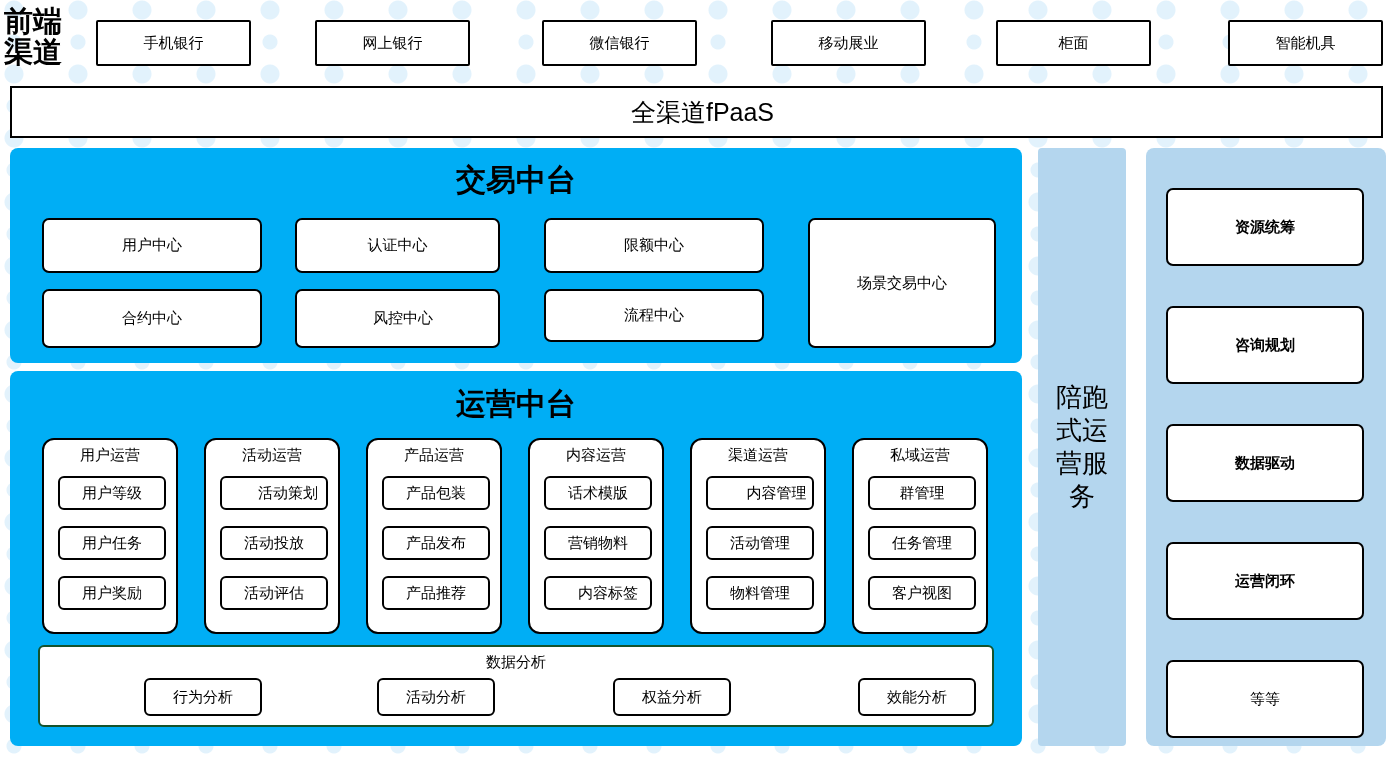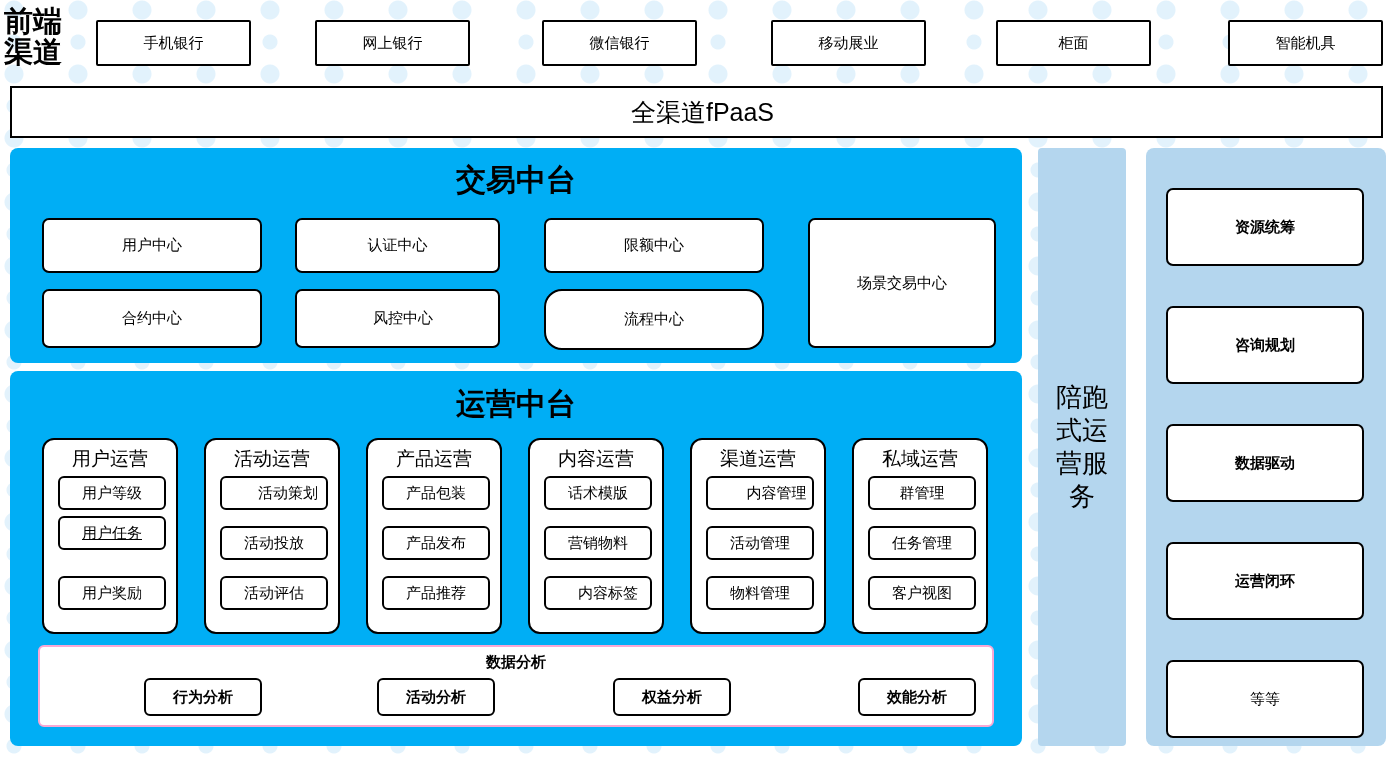--- a/index.html
+++ b/index.html
@@ -70,33 +70,33 @@
   #ops{left:10px;top:371px;width:1012px;height:375px;}
   #ops .panel-title{top:13px;}
 
   .opcol{
     position:absolute;top:438px;width:136px;height:196px;
     border:2px solid #000;background:#fff;border-radius:12px;
     box-sizing:border-box;
   }
   .opcol-title{
     position:absolute;left:0;top:6px;width:100%;text-align:center;
-    font-size:19px;color:#000;
+    font-size:15px;color:#000;
   }
   .opitem{
     position:absolute;left:14px;width:108px;height:34px;
     border:2px solid #000;background:#fff;border-radius:6px;
     display:flex;align-items:center;justify-content:center;
     font-size:15px;color:#000;box-sizing:border-box;
   }
 
   
   #analysis{
     position:absolute;left:38px;top:645px;width:956px;height:82px;
-    border:2px solid #f9a8d4;background:#fff;border-radius:6px;box-sizing:border-box;font-weight:bold;
+    border:2px solid #14532d;background:#fff;border-radius:6px;box-sizing:border-box;
   }
   #analysis .an-title{
     position:absolute;left:0;top:6px;width:100%;text-align:center;
     font-size:15px;color:#000;
   }
   .anbox{
     position:absolute;top:31px;width:118px;height:38px;
     border:2px solid #000;background:#fff;border-radius:6px;
     display:flex;align-items:center;justify-content:center;
     font-size:15px;color:#000;box-sizing:border-box;
@@ -180,36 +180,36 @@
         </div>
         <div class="tbox" style="left: 798px; top: 70px; width: 188px; height: 130px;">
           <span>场景交易中心</span>
         </div>
         <div class="tbox" style="left: 32px; top: 141px; width: 220px; height: 59px;">
           <span>合约中心</span>
         </div>
         <div class="tbox" style="left: 285px; top: 141px; width: 205px; height: 59px; padding-left: 11px;">
           <span>风控中心</span>
         </div>
-        <div class="tbox" style="left: 534px; top: 141px; width: 220px; height: 61px; border-radius: 18px;">
+        <div class="tbox" style="left: 534px; top: 141px; width: 220px; height: 53px;">
           <span>流程中心</span>
         </div>
       </div>
   </div>
 
   <div class="cyan" id="ops">
     <div class="panel-title">运营中台</div>
   </div>
   <div id="ops-columns">
       <div class="opcol" style="left: 42px;">
         <div class="opcol-title">用户运营</div>
         <div class="opitem" style="top: 36px;">
           <span>用户等级</span>
         </div>
-        <div class="opitem" style="top: 76px; text-decoration: underline;">
+        <div class="opitem" style="top: 86px;">
           <span>用户任务</span>
         </div>
         <div class="opitem" style="top: 136px;">
           <span>用户奖励</span>
         </div>
       </div>
       <div class="opcol" style="left: 204px;">
         <div class="opcol-title">活动运营</div>
         <div class="opitem" style="top: 36px; padding-left: 28px;">
           <span>活动策划</span>

